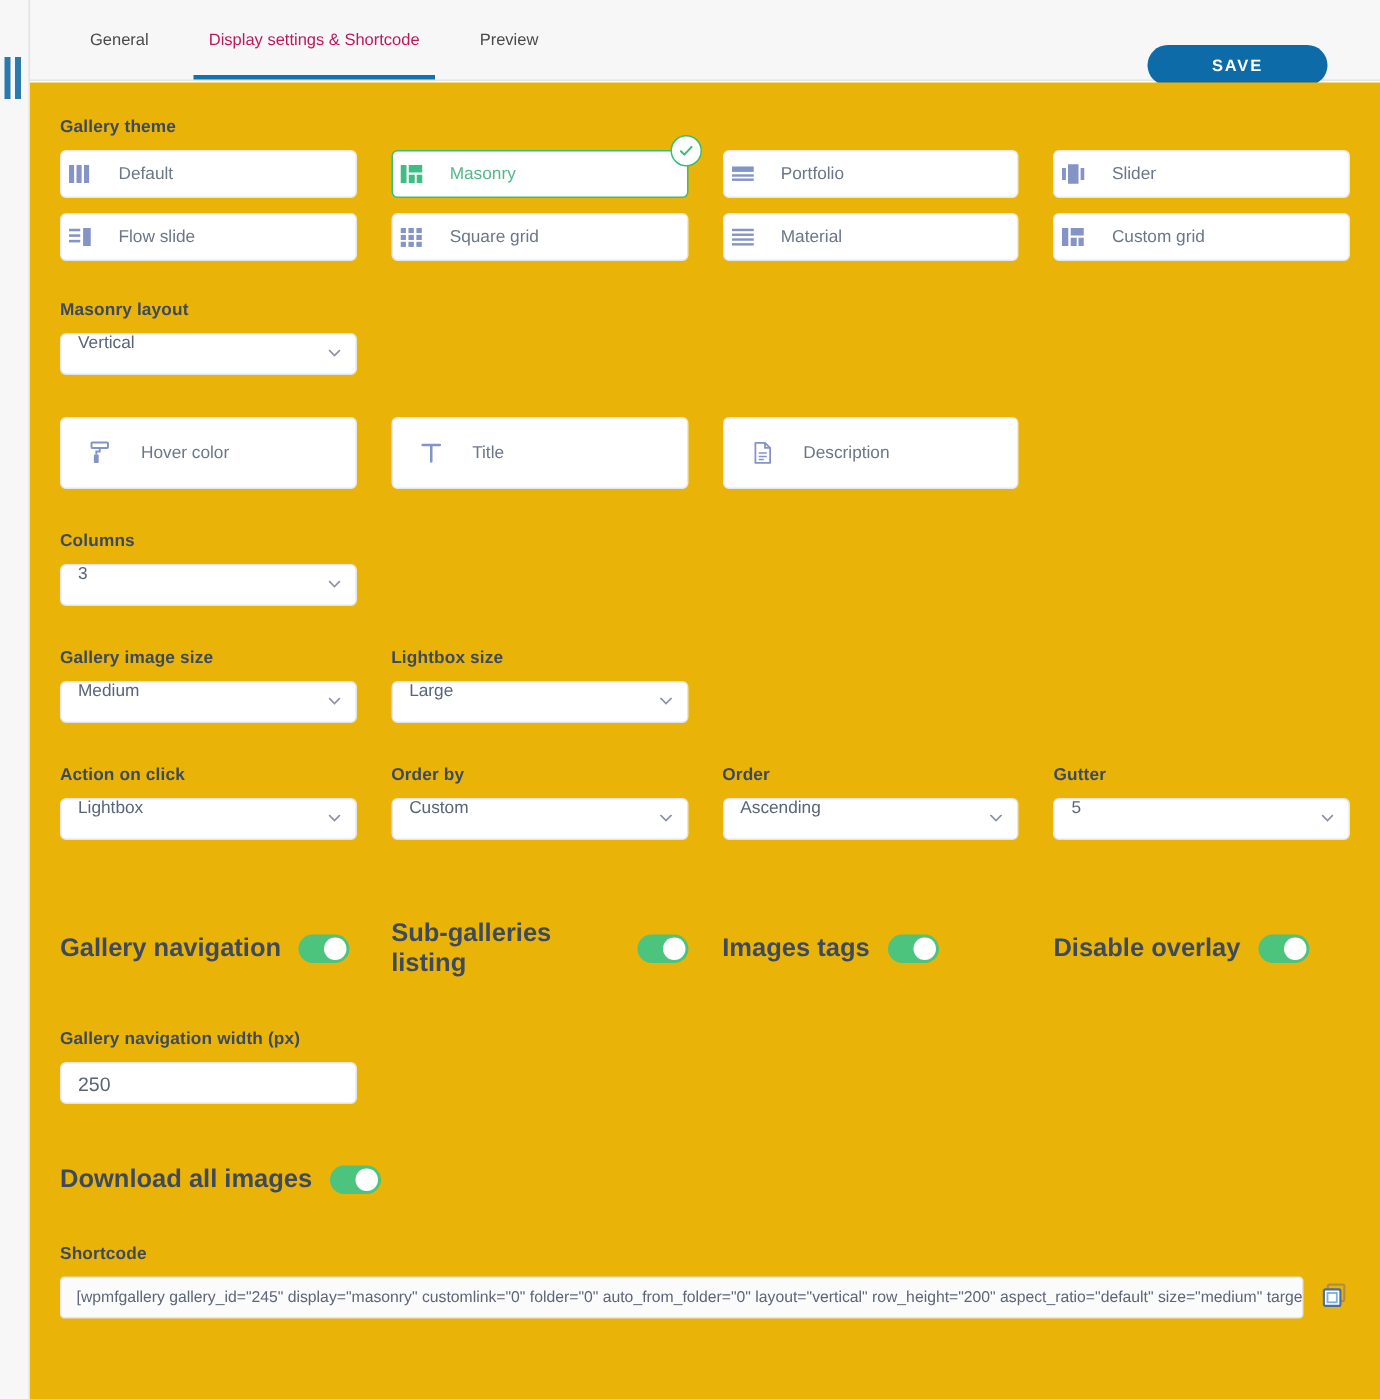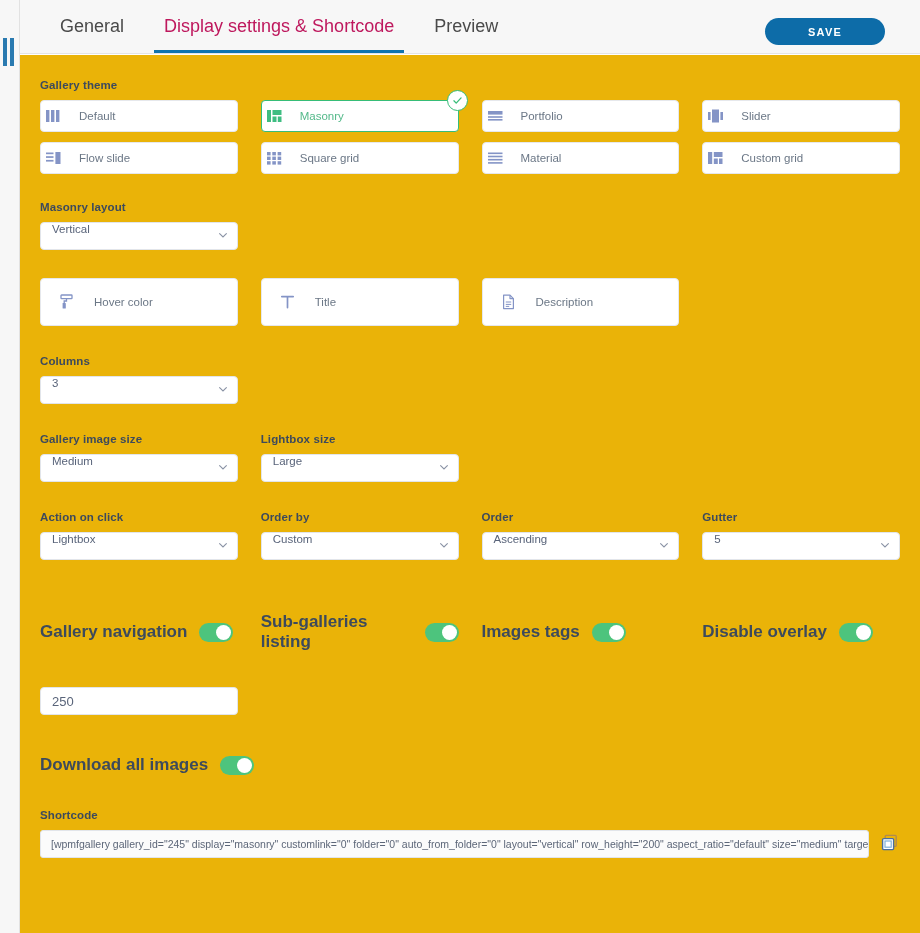--- a/index.html
+++ b/index.html
@@ -47,37 +47,37 @@
     align-items: center;
     padding-left: 40px;
   }
   .tabs { display: flex; align-items: center; height: 100%; }
   .tab {
     position: relative;
     height: 100%;
     display: flex;
     align-items: center;
     padding: 0 20px;
-    font-size: 18px;
+    font-size: 11px;
     color: #4a4a4a;
     cursor: pointer;
     white-space: nowrap;
   }
   .tab.active { color: #be185d; font-weight: normal; }
   .tab.active::after {
     content: "";
     position: absolute;
     left: 10px; right: 10px; bottom: 0;
     height: 3px;
     background: #1073ad;
   }
   #save-button {
     position: absolute;
     right: 35px;
-    top: 18px;
+    top: 30px;
     width: 120px;
     height: 27px;
     border: none;
     border-radius: 14px;
     background: #0d6ca8;
     color: #ffffff;
     font-family: "Liberation Sans", sans-serif;
     font-size: 11px;
     font-weight: bold;
     letter-spacing: 1.2px;
@@ -531,20 +531,21 @@
       <div class="toggle-item">
         <span class="t-label">Disable overlay</span>
         <span class="switch">
             <span class="knob"></span>
           </span>
       </div>
     </div>
   </div>
 
   <div class="section" style="margin-top:35px;">
+    <div class="field-label">Gallery navigation width (px)</div>
     <div class="row4">
       <input class="text-input" type="text" value="250" style="">
     </div>
   </div>
 
   <div class="section" style="margin-top:40px;">
     <div class="toggle-item">
       <span class="t-label">Download all images</span>
       <span class="switch">
           <span class="knob"></span>

